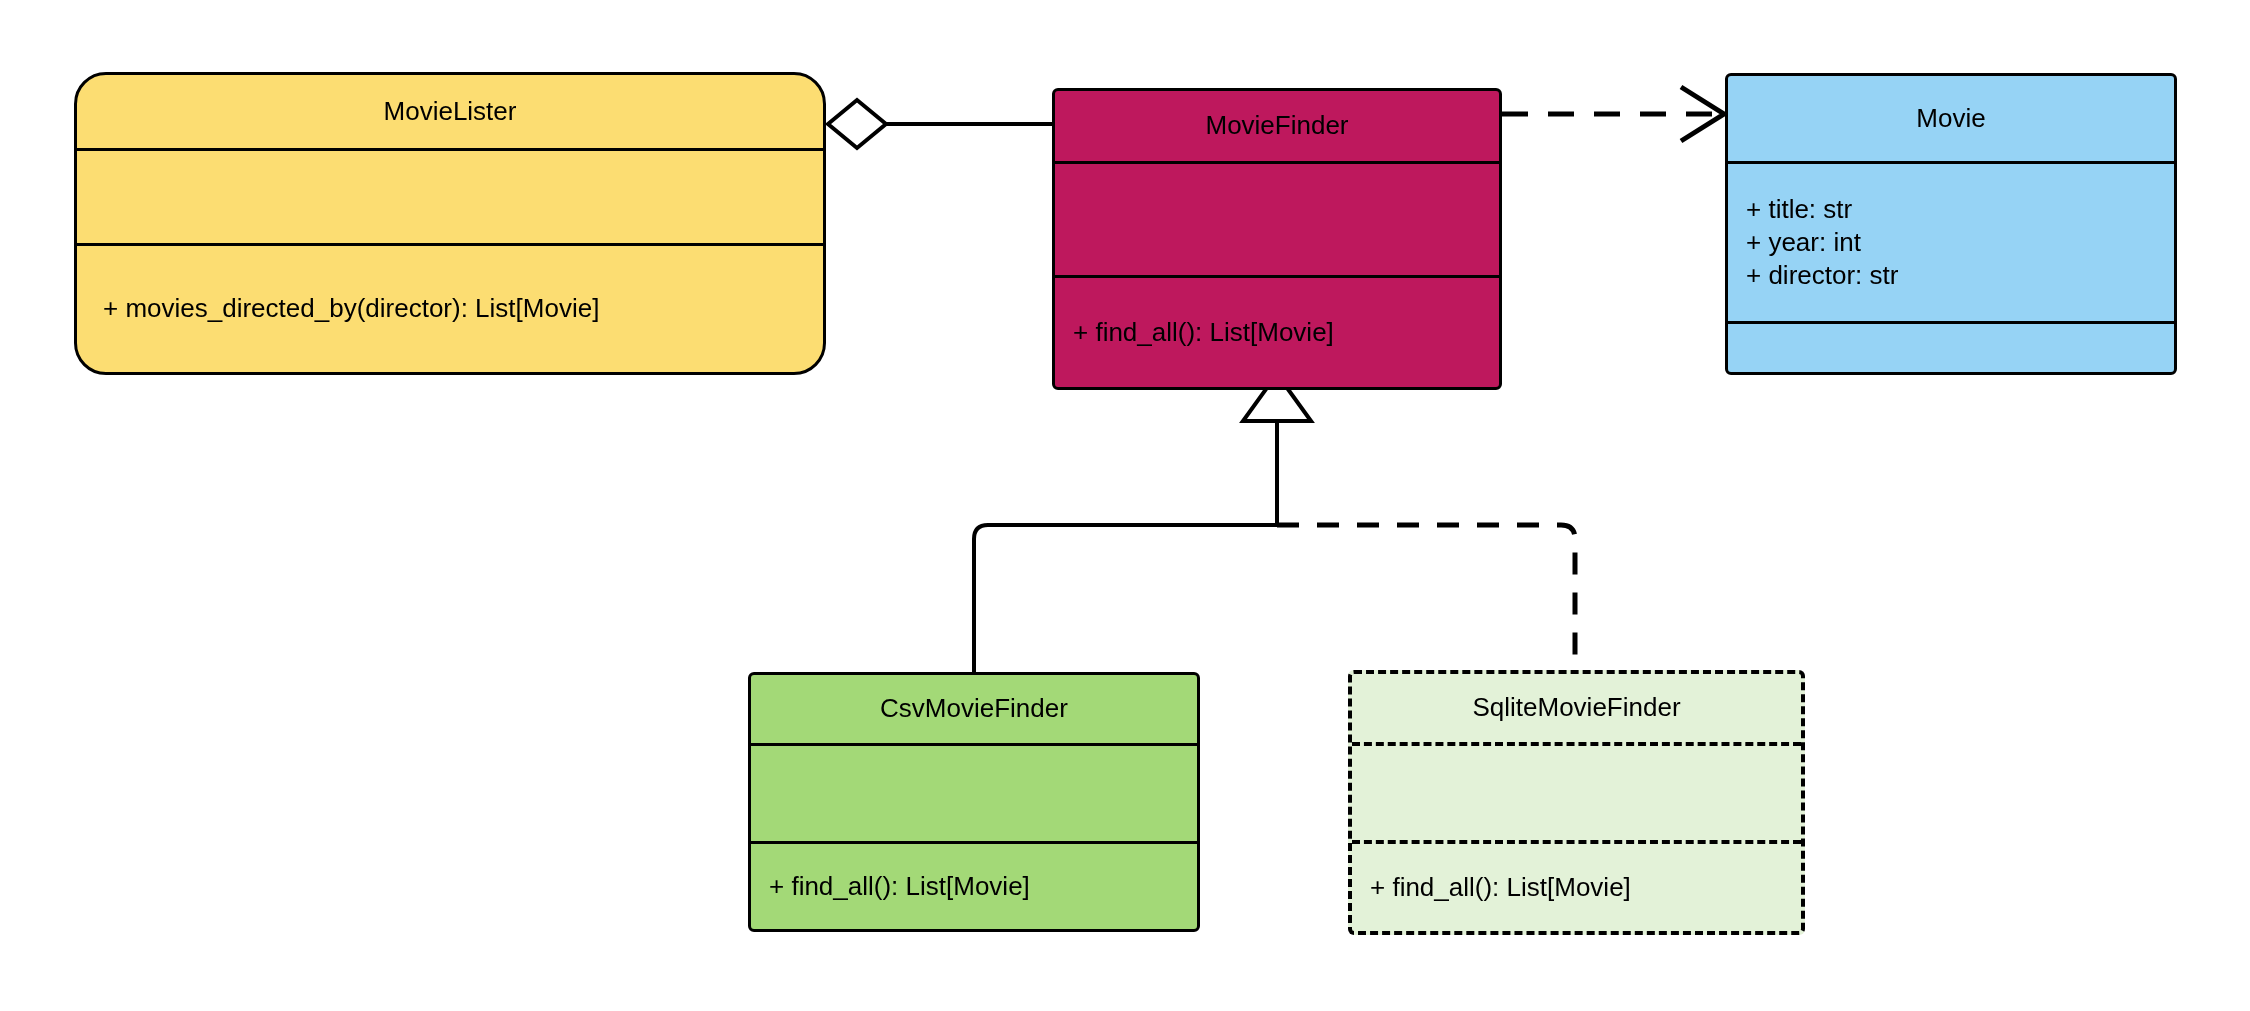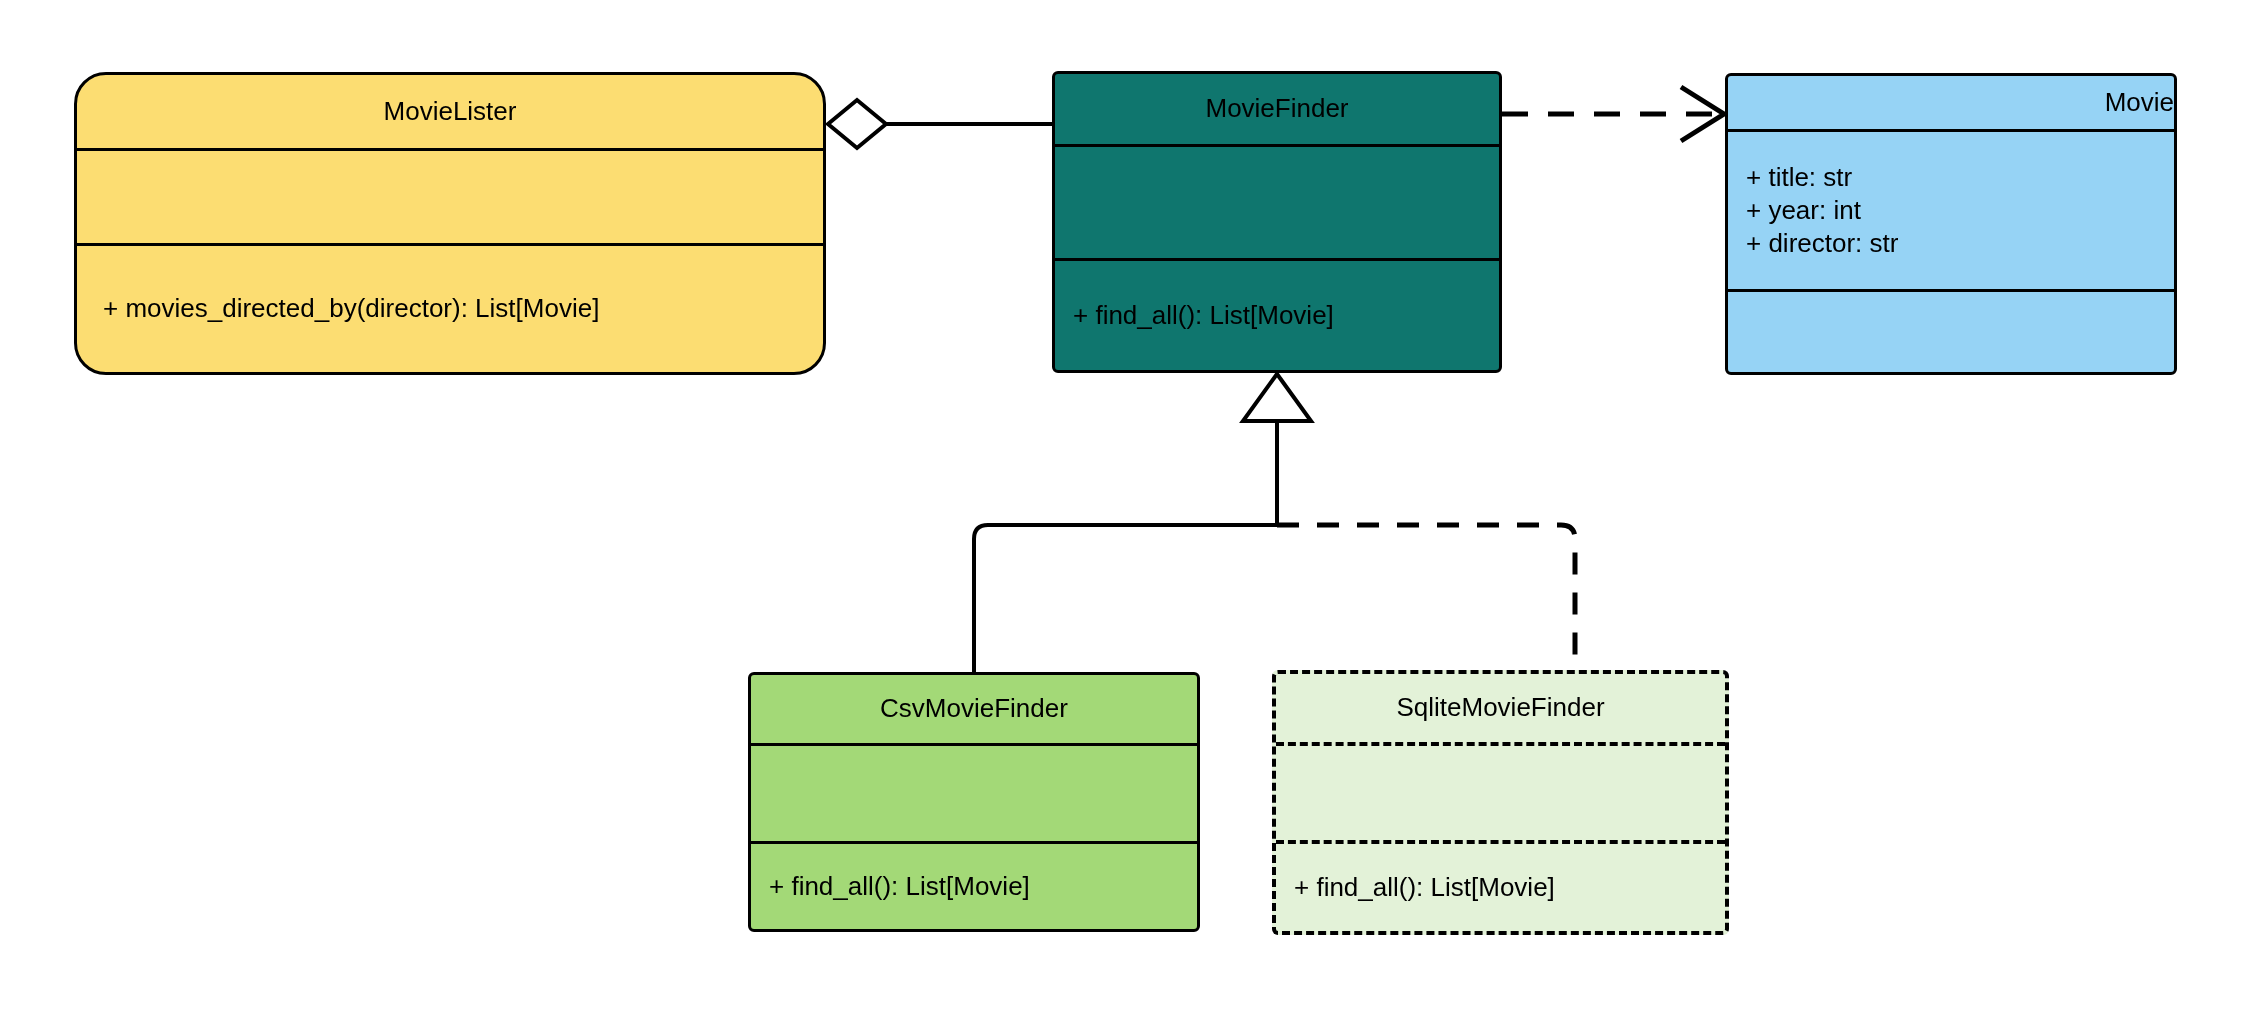--- a/index.html
+++ b/index.html
@@ -101,53 +101,53 @@
   <div class="uml-class" style="left: 74px; top: 72px; width: 752px; height: 303px; background: rgb(252, 221, 114); border-color: rgb(0, 0, 0); border-radius: 32px;">
     <div class="compartment name-c" style="height: 73px;">
       <div class="class-name">MovieLister</div>
     </div>
     <div class="compartment divider-top members-list" style="height: 95px;"></div>
     <div class="compartment divider-top members-list" style="flex: 1 1 auto; padding-left: 8px;">
       <div class="member">+ movies_directed_by(director): List[Movie]</div>
     </div>
   </div>
 
-  <div class="uml-class" style="left: 1052px; top: 71px; width: 450px; height: 302px; background: #0f766e; border-color: rgb(0, 0, 0);">
+  <div class="uml-class" style="left: 1052px; top: 88px; width: 450px; height: 302px; background: #be185d; border-color: rgb(0, 0, 0);">
     <div class="compartment name-c" style="height: 70px;">
       <div class="class-name">MovieFinder</div>
     </div>
     <div class="compartment divider-top members-list" style="height: 114px;"></div>
     <div class="compartment divider-top members-list" style="flex: 1 1 auto;">
       <div class="member">+ find_all(): List[Movie]</div>
     </div>
   </div>
 
   <div class="uml-class" style="left: 1725px; top: 73px; width: 452px; height: 302px; background: rgb(150, 211, 245); border-color: rgb(0, 0, 0);">
-    <div class="compartment name-c" style="height: 53px; align-items: flex-end;">
+    <div class="compartment name-c" style="height: 85px;">
       <div class="class-name">Movie</div>
     </div>
     <div class="compartment divider-top members-list" style="height: 160px;">
       <div class="member">+ title: str</div>
       <div class="member">+ year: int</div>
       <div class="member">+ director: str</div>
     </div>
     <div class="compartment divider-top members-list" style="flex: 1 1 auto;"></div>
   </div>
 
   <div class="uml-class" style="left: 748px; top: 672px; width: 452px; height: 260px; background: rgb(163, 217, 119); border-color: rgb(0, 0, 0);">
     <div class="compartment name-c" style="height: 68px;">
       <div class="class-name">CsvMovieFinder</div>
     </div>
     <div class="compartment divider-top members-list" style="height: 98px;"></div>
     <div class="compartment divider-top members-list" style="flex: 1 1 auto;">
       <div class="member">+ find_all(): List[Movie]</div>
     </div>
   </div>
 
-  <div class="uml-class dashed" style="left: 1272px; top: 670px; width: 457px; height: 265px; background: rgb(227, 242, 216); border-color: rgb(0, 0, 0);">
+  <div class="uml-class dashed" style="left: 1348px; top: 670px; width: 457px; height: 265px; background: rgb(227, 242, 216); border-color: rgb(0, 0, 0);">
     <div class="compartment name-c" style="height: 68px;">
       <div class="class-name">SqliteMovieFinder</div>
     </div>
     <div class="compartment divider-top members-list" style="height: 98px;"></div>
     <div class="compartment divider-top members-list" style="flex: 1 1 auto;">
       <div class="member">+ find_all(): List[Movie]</div>
     </div>
   </div>
 
 </div>

